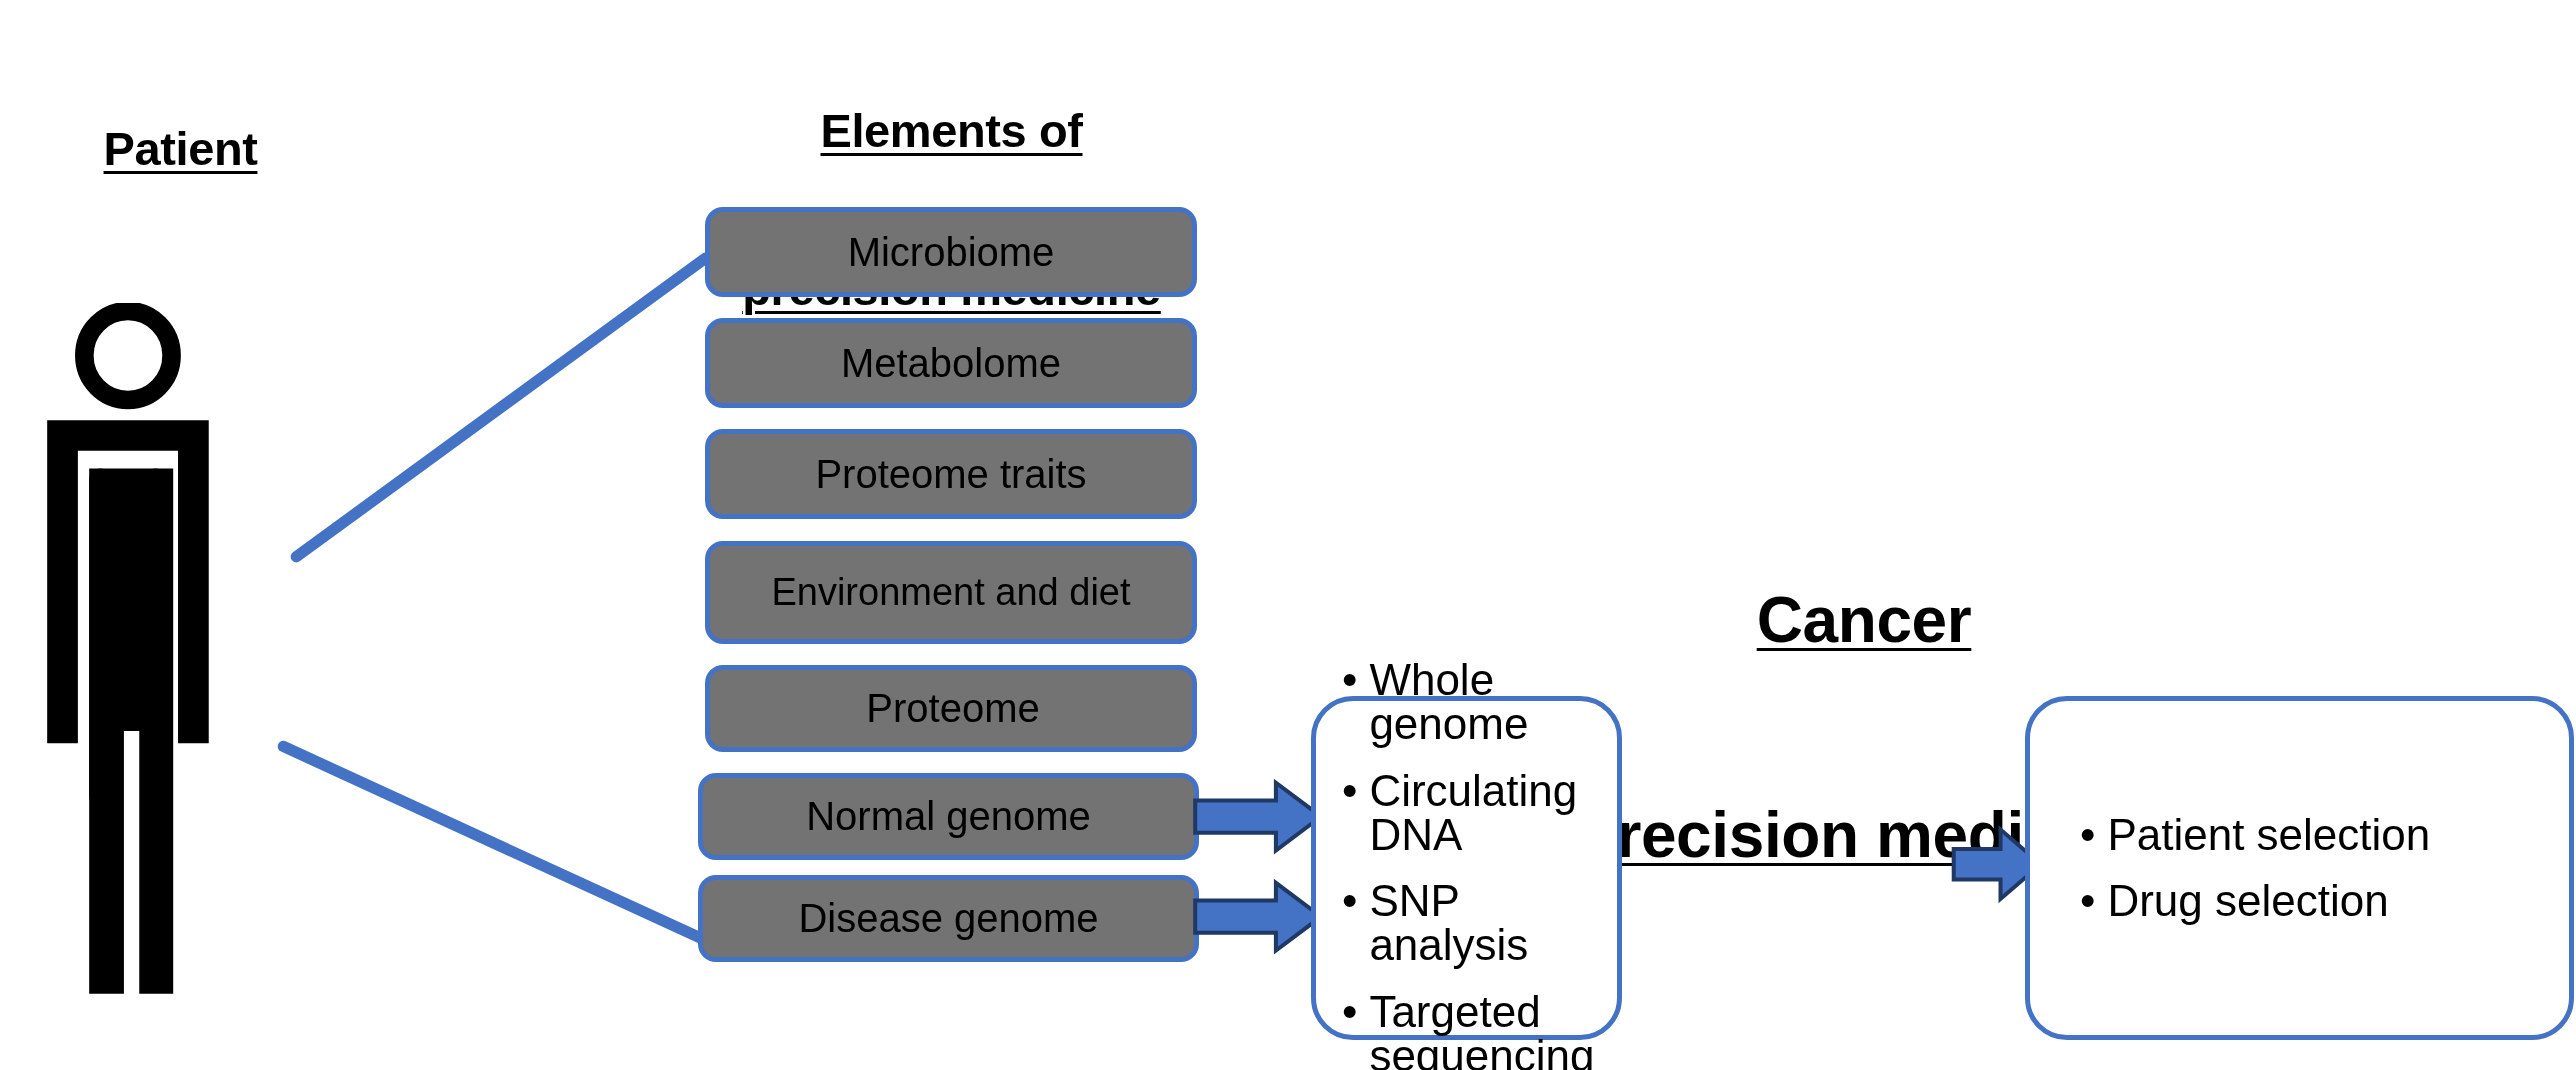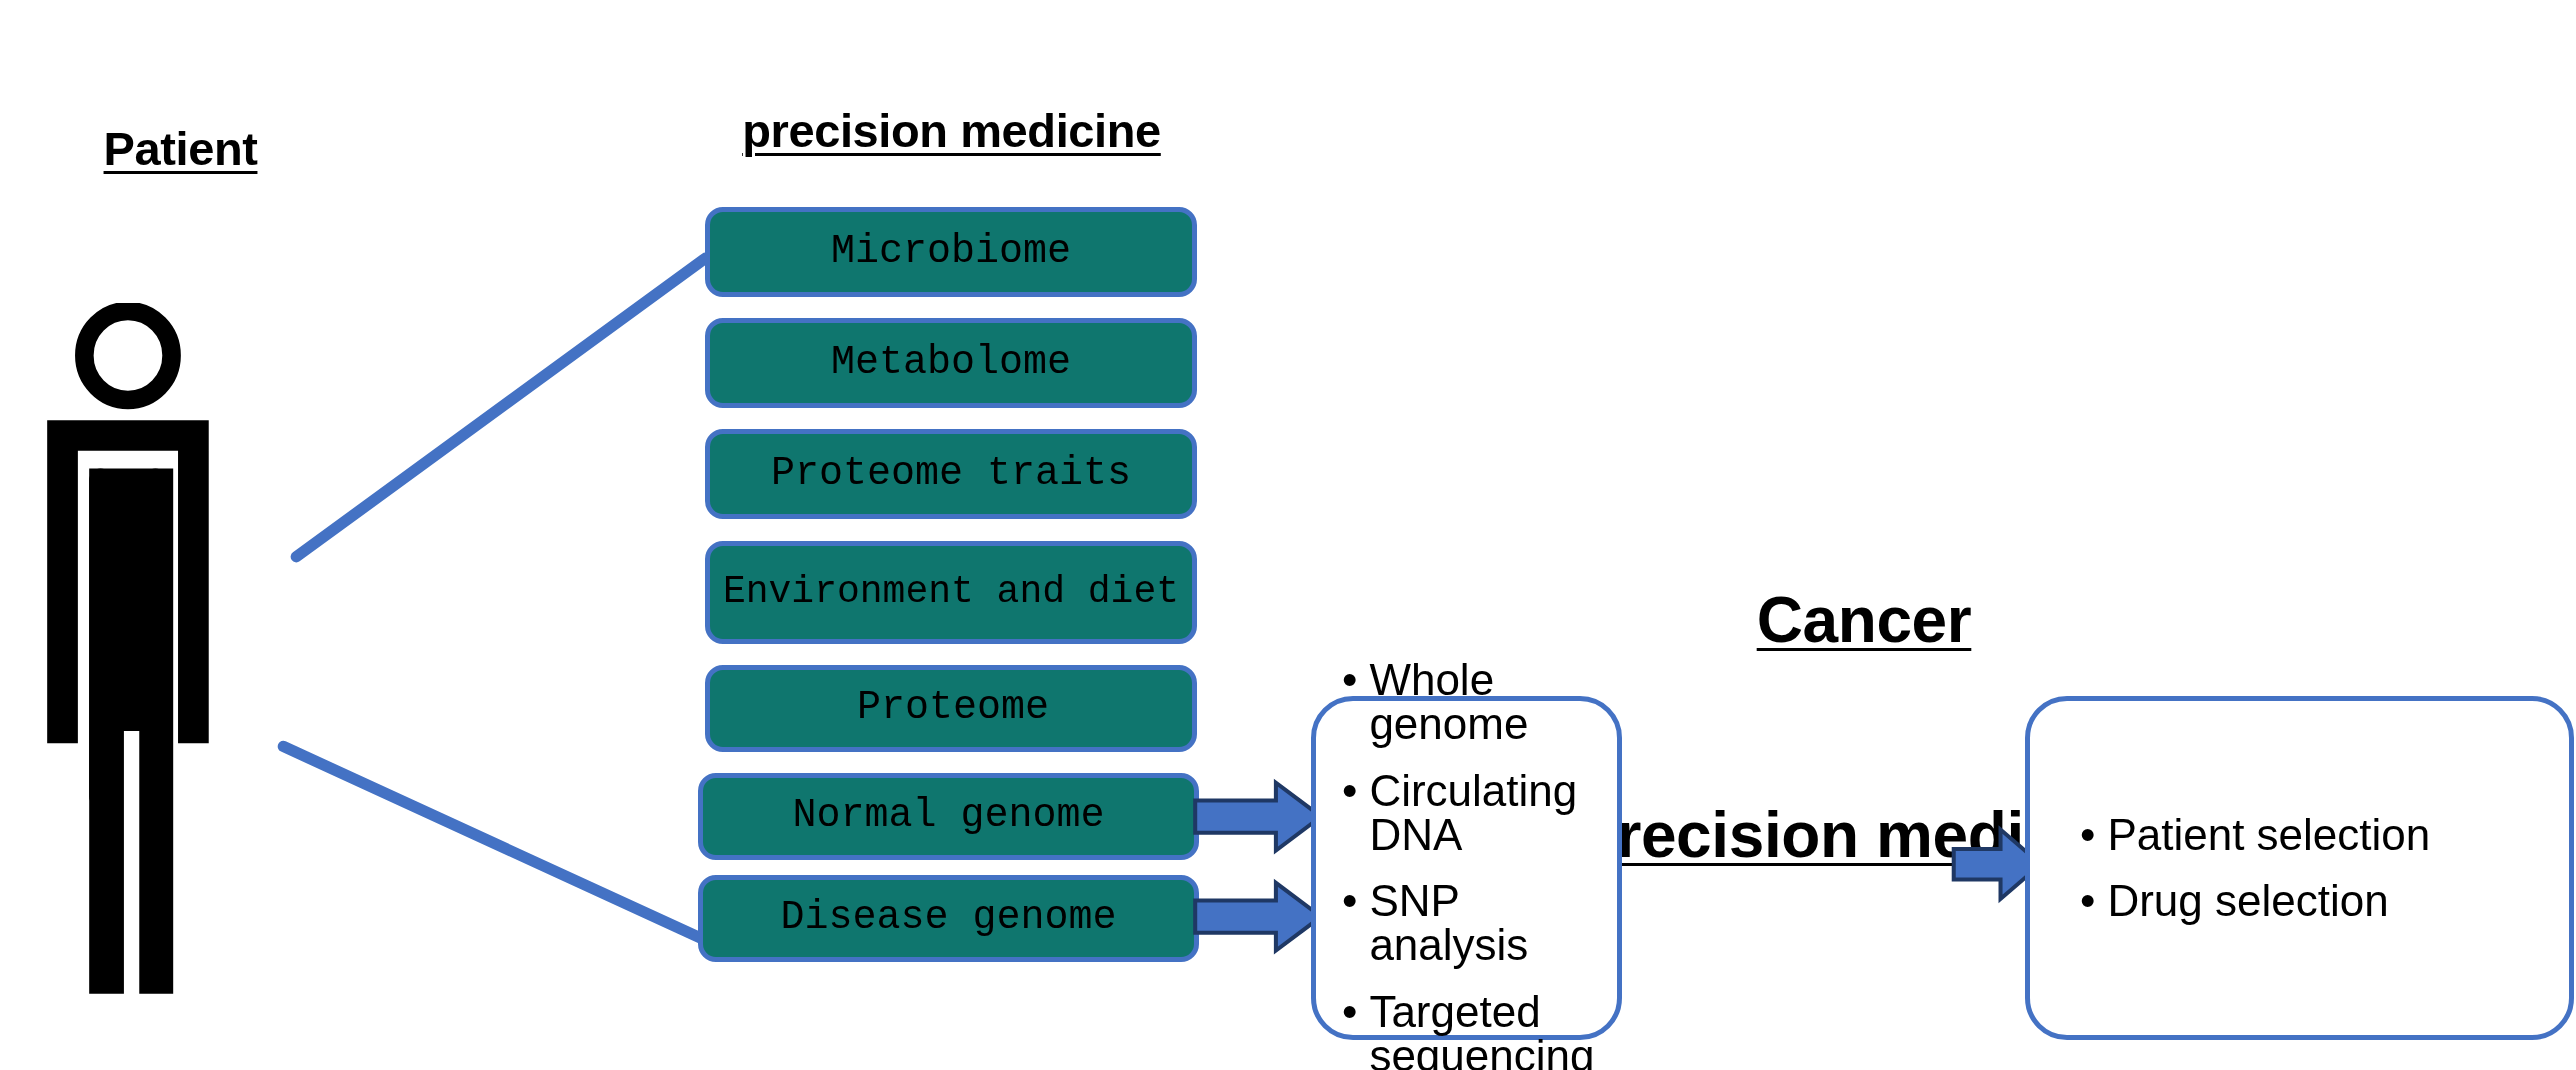--- a/index.html
+++ b/index.html
@@ -71,32 +71,31 @@
     top: 0;
     width: 2576px;
     height: 1070px;
     pointer-events: none;
   }
 
   
   .elem-box {
     position: absolute;
     box-sizing: border-box;
-    background: #0f766e;
+    background: #737373;
     border: 5.7px solid #4472C4;
     border-radius: 18px;
     display: flex;
     align-items: center;
     justify-content: center;
     text-align: left;
     font-size: 40px;
     color: #000000;
     line-height: 1.06;
     padding: 0 8px;
-    font-family: Liberation Mono, monospace;
   }
   .elem-box.small {
     font-size: 38px;
   }
 
   
   .bullet-box {
     position: absolute;
     box-sizing: border-box;
     background: #ffffff;
@@ -155,20 +154,21 @@
 </head>
 <body>
 
 <div id="canvas">
 
   <div class="heading" id="heading-patient">
     <span>Patient</span>
   </div>
 
   <div class="heading" id="heading-elements">
+    <span>Elements of</span>
     <span>precision medicine</span>
   </div>
 
   <div class="heading" id="heading-cancer">
     <span>Cancer</span>
     <span>precision medicine</span>
   </div>
 
   <svg id="patient-figure" viewBox="0 0 360 900">
 

